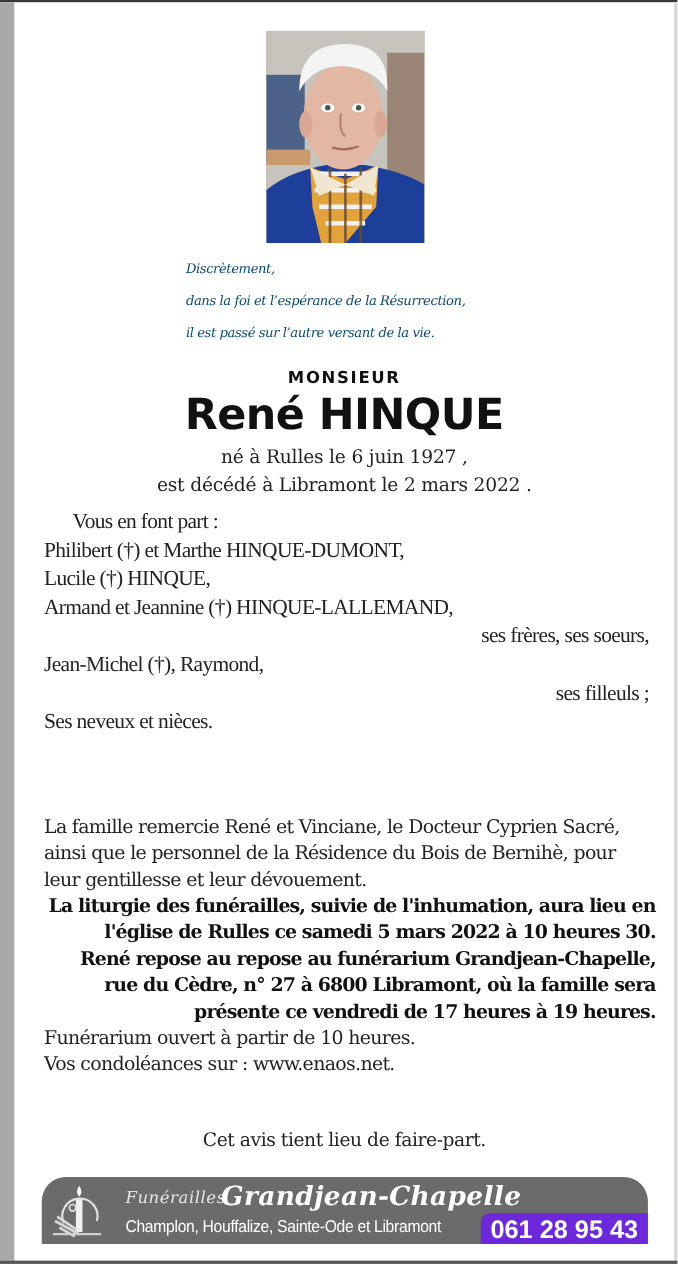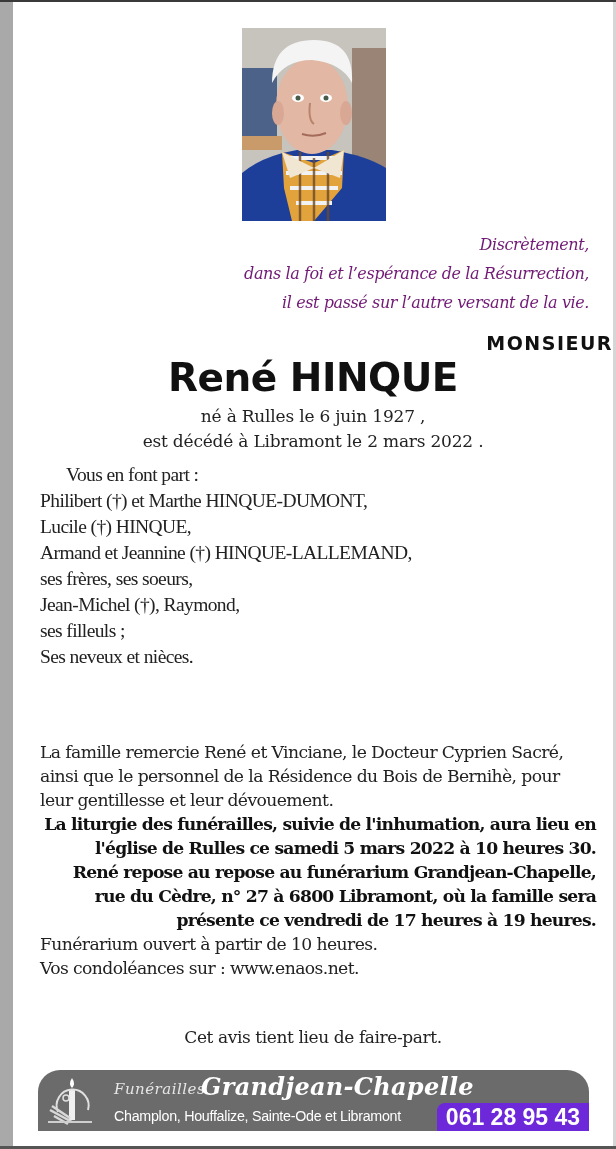--- a/index.html
+++ b/index.html
@@ -12,43 +12,43 @@
   .top-rule { position: absolute; left: 0; top: 0; width: 616px; height: 2px; background: #3a3a3a; }
   .bottom-rule { position: absolute; left: 0; top: 1146px; width: 616px; height: 3px; background: #555; }
   .left-bar { position: absolute; left: 0; top: 2px; width: 13px; height: 1144px; background: #a9a9a9; }
   .right-bar { position: absolute; left: 613px; top: 2px; width: 3px; height: 1144px; background: #d6d6d6; }
 
   .photo { position: absolute; left: 242px; top: 28px; width: 144px; height: 193px; overflow: hidden; background: #b9b4ad; }
   .photo svg { display: block; width: 100%; height: 100%; }
 
   .quote {
     position: absolute; right: 27px; top: 230px; width: 420px;
-    text-align: right; font-style: italic;
-    font-family: "DejaVu Serif", serif; font-size: 16px; line-height: 29px;
-    color: #701a75; letter-spacing: -0.4px;
+    font-style: italic;
+    font-family: "DejaVu Serif", serif; font-size: 12px; line-height: 29px;
+    color: #0c4a6e; letter-spacing: -0.4px;
   }
   .title-block { position: absolute; left: 13px; width: 600px; text-align: center; }
   .monsieur {
     top: 331px; font-family: "DejaVu Sans", sans-serif; font-weight: bold;
-    font-size: 19px; letter-spacing: 1.5px; color: #111; line-height: 24px; text-align: right;
+    font-size: 15px; letter-spacing: 1.5px; color: #111; line-height: 24px;
   }
   .fullname {
     top: 353px; font-family: "DejaVu Sans", sans-serif; font-weight: bold;
     font-size: 39px; color: #111; line-height: 50px; letter-spacing: -0.5px;
   }
   .dates { top: 404px; font-size: 17px; line-height: 25px; color: #222; letter-spacing: -0.2px; }
 
   .body-text {
     position: absolute; left: 40px; width: 550px;
     font-family: "Liberation Serif", serif; font-size: 19.5px; line-height: 26px;
     color: #222; letter-spacing: -0.6px;
   }
   .line { white-space: nowrap; }
   .indent { padding-left: 26px; }
-  .right { }
+  .right { text-align: right; }
   .family { top: 462px; }
 
   .para {
     position: absolute; left: 40px; width: 556px;
     font-family: "DejaVu Serif", serif; font-size: 17.2px; line-height: 24px;
     color: #222; letter-spacing: -0.6px;
   }
   .thanks { top: 740px; }
   .bold { font-weight: bold; color: #111; letter-spacing: -0.8px; text-align: right; }
   .closing {

